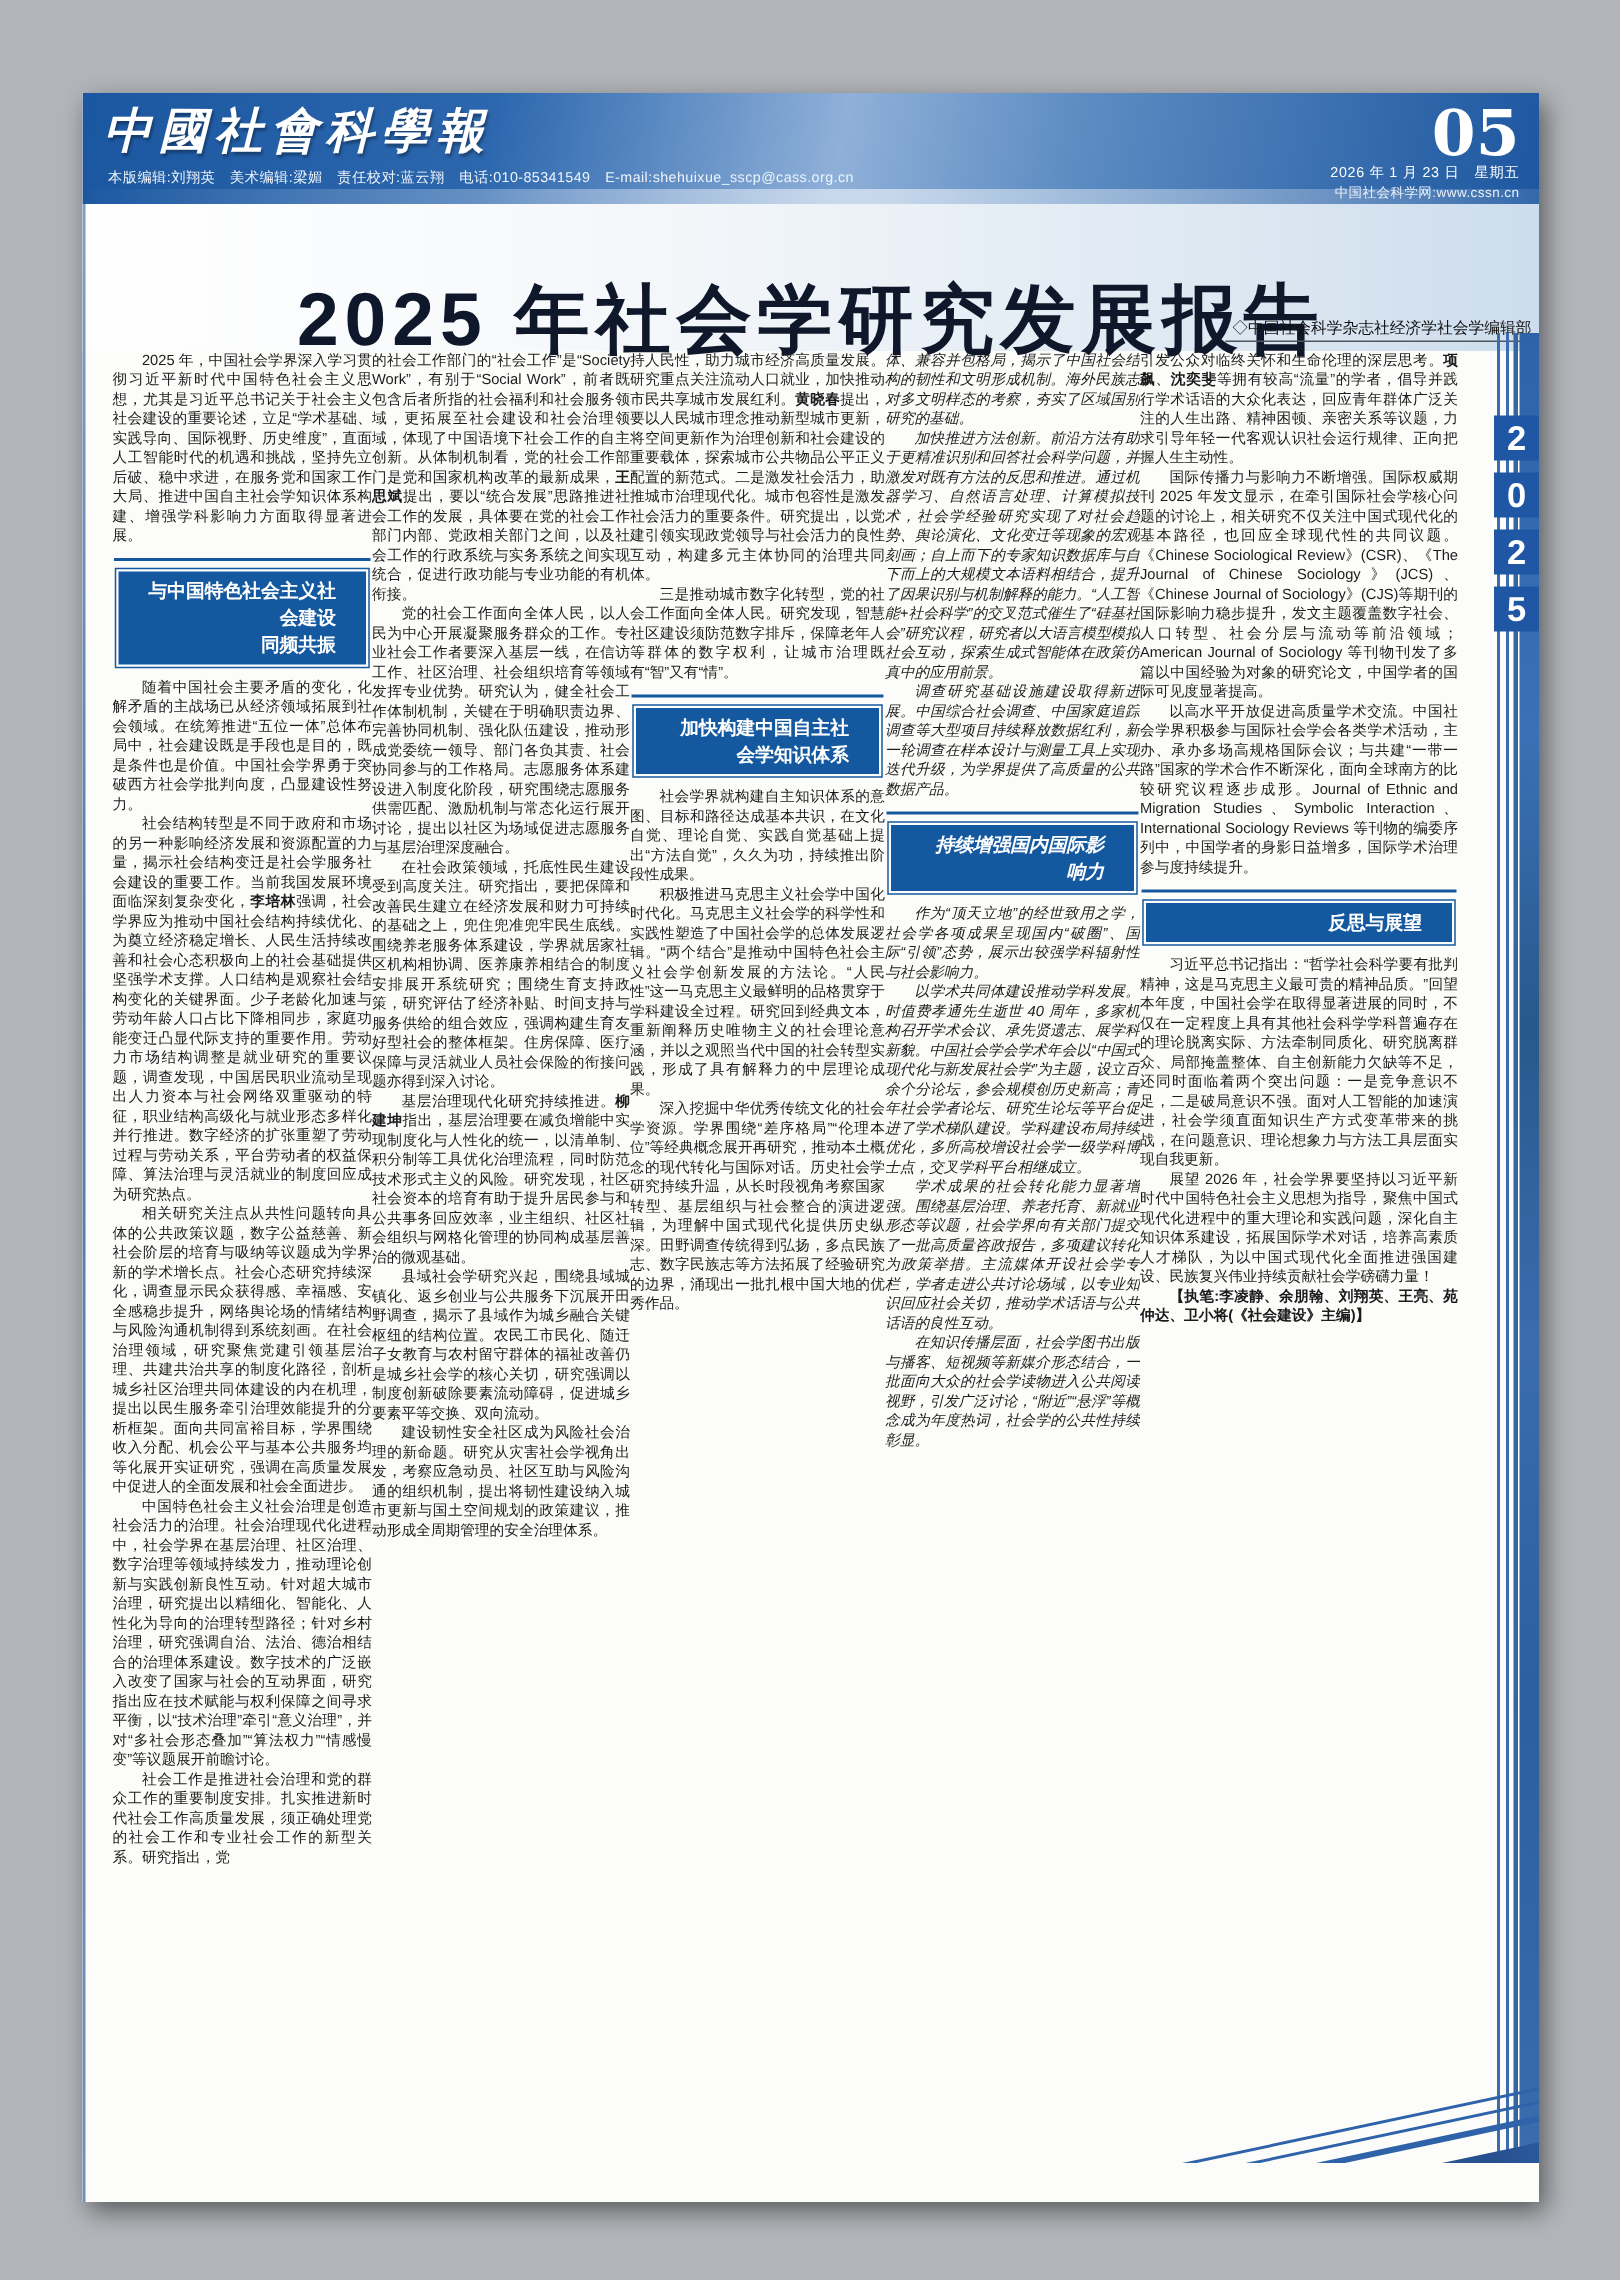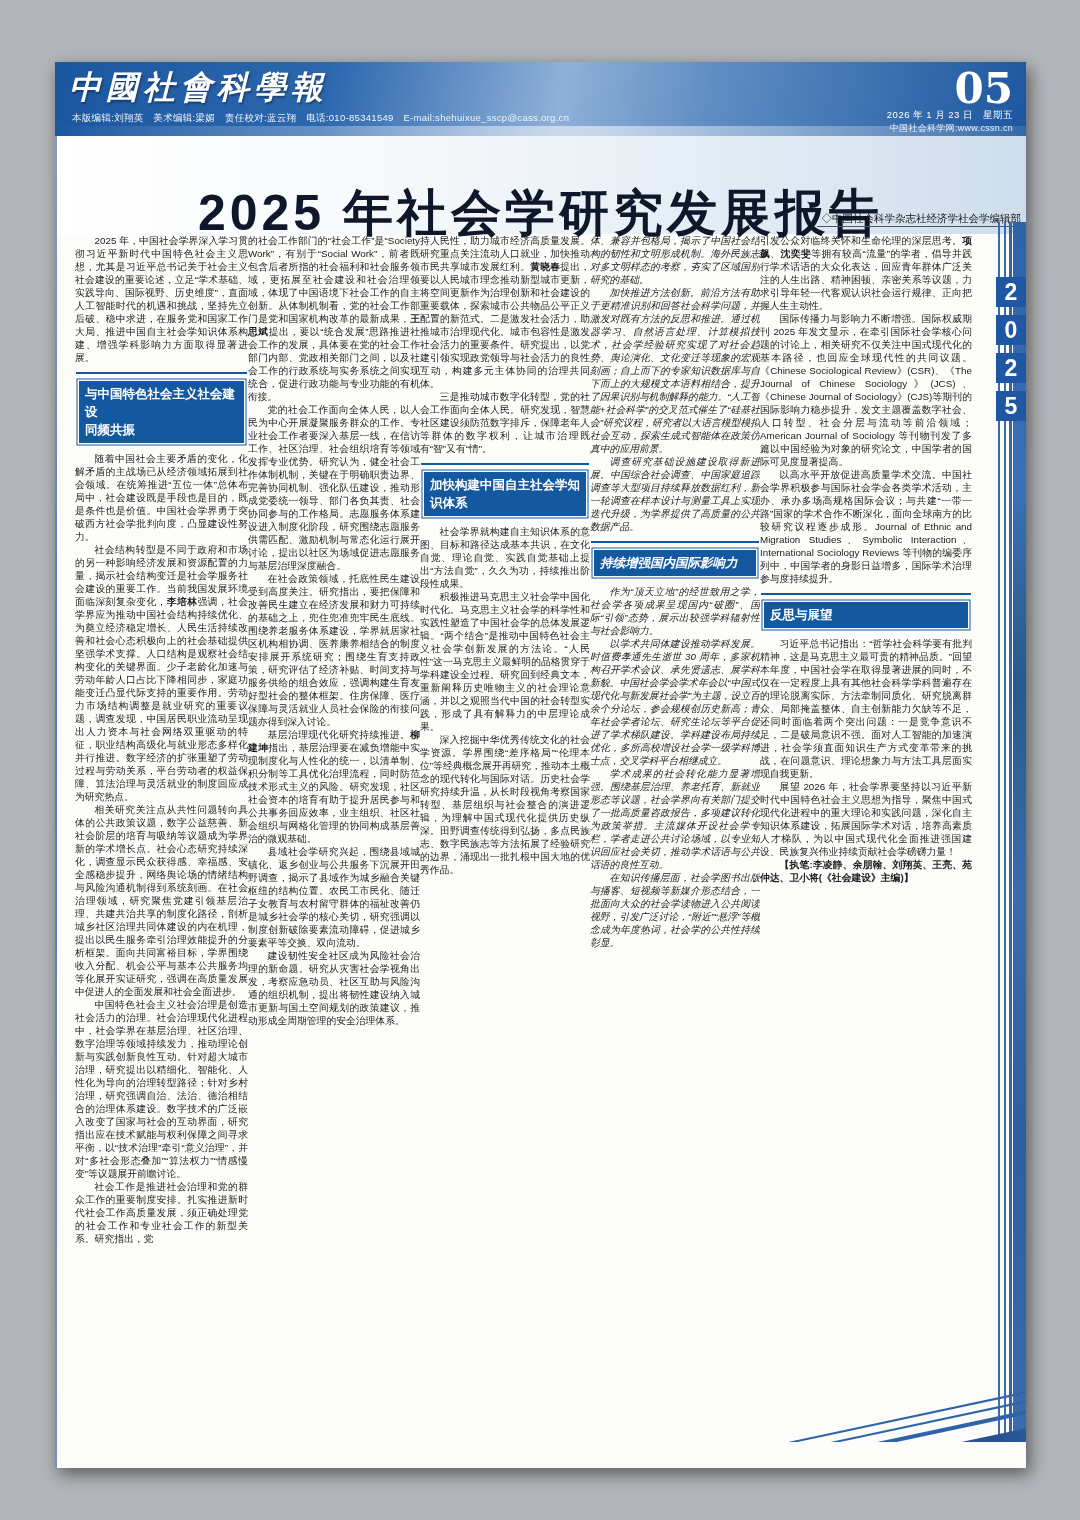--- a/index.html
+++ b/index.html
@@ -79,22 +79,22 @@
   .col:nth-child(3){width:170px;}
   .col:nth-child(4){width:170px;font-style:italic;}
   .col:nth-child(5){width:212px;}
   .bp{margin:0;text-indent:2em;}
   .noind{text-indent:0;}
   .attr{font-weight:bold;}
   .bp b{font-weight:bold;}
   .sec-rule{border-top:2px solid #14599f;margin:8px 1px 7px;}
   .sec-box{
     background:#14599f;color:#ffffff;font-weight:bold;
-    font-size:12.5px;line-height:1.45;text-align:left;
-    padding:4px 6px;margin:2px 4px 9px;text-indent:0;
+    font-size:12.5px;line-height:1.45;text-align:right;
+    padding:4px 20px;margin:2px 4px 9px;text-indent:0;
     box-shadow:0 0 0 1.5px #ffffff,0 0 0 2.5px #14599f;
   }
   
   .side-decor{position:absolute;top:160px;right:0;width:30px;height:1218px;}
   .vline{position:absolute;top:0;bottom:0;background:#3a6cae;}
   .vl1{left:2px;width:1.5px;}
   .vl2{left:8px;width:1.5px;}
   .vl3{left:13px;width:3px;background:#35669f;}
   .vbar{
     position:absolute;right:0;top:0;bottom:0;width:13px;
@@ -161,21 +161,21 @@
         <p class="bp">积极推进马克思主义社会学中国化时代化。马克思主义社会学的科学性和实践性塑造了中国社会学的总体发展逻辑。“两个结合”是推动中国特色社会主义社会学创新发展的方法论。“人民性”这一马克思主义最鲜明的品格贯穿于学科建设全过程。研究回到经典文本，重新阐释历史唯物主义的社会理论意涵，并以之观照当代中国的社会转型实践，形成了具有解释力的中层理论成果。</p>
         <p class="bp">深入挖掘中华优秀传统文化的社会学资源。学界围绕“差序格局”“伦理本位”等经典概念展开再研究，推动本土概念的现代转化与国际对话。历史社会学研究持续升温，从长时段视角考察国家转型、基层组织与社会整合的演进逻辑，为理解中国式现代化提供历史纵深。田野调查传统得到弘扬，多点民族志、数字民族志等方法拓展了经验研究的边界，涌现出一批扎根中国大地的优秀作品。</p>
       </div>
     <div class="col">
         <p class="bp noind">体、兼容并包格局，揭示了中国社会结构的韧性和文明形成机制。海外民族志对多文明样态的考察，夯实了区域国别研究的基础。</p>
         <p class="bp">加快推进方法创新。前沿方法有助于更精准识别和回答社会科学问题，并激发对既有方法的反思和推进。通过机器学习、自然语言处理、计算模拟技术，社会学经验研究实现了对社会趋势、舆论演化、文化变迁等现象的宏观刻画；自上而下的专家知识数据库与自下而上的大规模文本语料相结合，提升了因果识别与机制解释的能力。“人工智能+社会科学”的交叉范式催生了“硅基社会”研究议程，研究者以大语言模型模拟社会互动，探索生成式智能体在政策仿真中的应用前景。</p>
         <p class="bp">调查研究基础设施建设取得新进展。中国综合社会调查、中国家庭追踪调查等大型项目持续释放数据红利，新一轮调查在样本设计与测量工具上实现迭代升级，为学界提供了高质量的公共数据产品。</p>
         <div class="sec-rule"></div>
         <div class="sec-box">持续增强国内国际影响力</div>
         <p class="bp">作为“顶天立地”的经世致用之学，社会学各项成果呈现国内“破圈”、国际“引领”态势，展示出较强学科辐射性与社会影响力。</p>
-        <p class="bp">以学术共同体建设推动学科发展。时值费孝通先生逝世 30 周年，多家机构召开学术会议、承先贤遗志、展学科新貌。中国社会学会学术年会以“中国式现代化与新发展社会学”为主题，设立百余个分论坛，参会规模创历史新高；青年社会学者论坛、研究生论坛等平台促进了学术梯队建设。学科建设布局持续优化，多所高校增设社会学一级学科博士点，交叉学科平台相继成立。</p>
+        <p class="bp">以学术共同体建设推动学科发展。时值费孝通先生逝世 40 周年，多家机构召开学术会议、承先贤遗志、展学科新貌。中国社会学会学术年会以“中国式现代化与新发展社会学”为主题，设立百余个分论坛，参会规模创历史新高；青年社会学者论坛、研究生论坛等平台促进了学术梯队建设。学科建设布局持续优化，多所高校增设社会学一级学科博士点，交叉学科平台相继成立。</p>
         <p class="bp">学术成果的社会转化能力显著增强。围绕基层治理、养老托育、新就业形态等议题，社会学界向有关部门提交了一批高质量咨政报告，多项建议转化为政策举措。主流媒体开设社会学专栏，学者走进公共讨论场域，以专业知识回应社会关切，推动学术话语与公共话语的良性互动。</p>
         <p class="bp">在知识传播层面，社会学图书出版与播客、短视频等新媒介形态结合，一批面向大众的社会学读物进入公共阅读视野，引发广泛讨论，“附近”“悬浮”等概念成为年度热词，社会学的公共性持续彰显。</p>
       </div>
     <div class="col">
         <p class="bp noind">引发公众对临终关怀和生命伦理的深层思考。<b>项飙</b>、<b>沈奕斐</b>等拥有较高“流量”的学者，倡导并践行学术话语的大众化表达，回应青年群体广泛关注的人生出路、精神困顿、亲密关系等议题，力求引导年轻一代客观认识社会运行规律、正向把握人生主动性。</p>
         <p class="bp">国际传播力与影响力不断增强。国际权威期刊 2025 年发文显示，在牵引国际社会学核心问题的讨论上，相关研究不仅关注中国式现代化的基本路径，也回应全球现代性的共同议题。《Chinese Sociological Review》(CSR)、《The Journal of Chinese Sociology》(JCS)、《Chinese Journal of Sociology》(CJS)等期刊的国际影响力稳步提升，发文主题覆盖数字社会、人口转型、社会分层与流动等前沿领域；American Journal of Sociology 等刊物刊发了多篇以中国经验为对象的研究论文，中国学者的国际可见度显著提高。</p>
         <p class="bp">以高水平开放促进高质量学术交流。中国社会学界积极参与国际社会学会各类学术活动，主办、承办多场高规格国际会议；与共建“一带一路”国家的学术合作不断深化，面向全球南方的比较研究议程逐步成形。Journal of Ethnic and Migration Studies、Symbolic Interaction、International Sociology Reviews 等刊物的编委序列中，中国学者的身影日益增多，国际学术治理参与度持续提升。</p>
         <div class="sec-rule"></div>
         <div class="sec-box">反思与展望</div>
         <p class="bp">习近平总书记指出：“哲学社会科学要有批判精神，这是马克思主义最可贵的精神品质。”回望本年度，中国社会学在取得显著进展的同时，不仅在一定程度上具有其他社会科学学科普遍存在的理论脱离实际、方法牵制同质化、研究脱离群众、局部掩盖整体、自主创新能力欠缺等不足，还同时面临着两个突出问题：一是竞争意识不足，二是破局意识不强。面对人工智能的加速演进，社会学须直面知识生产方式变革带来的挑战，在问题意识、理论想象力与方法工具层面实现自我更新。</p>

